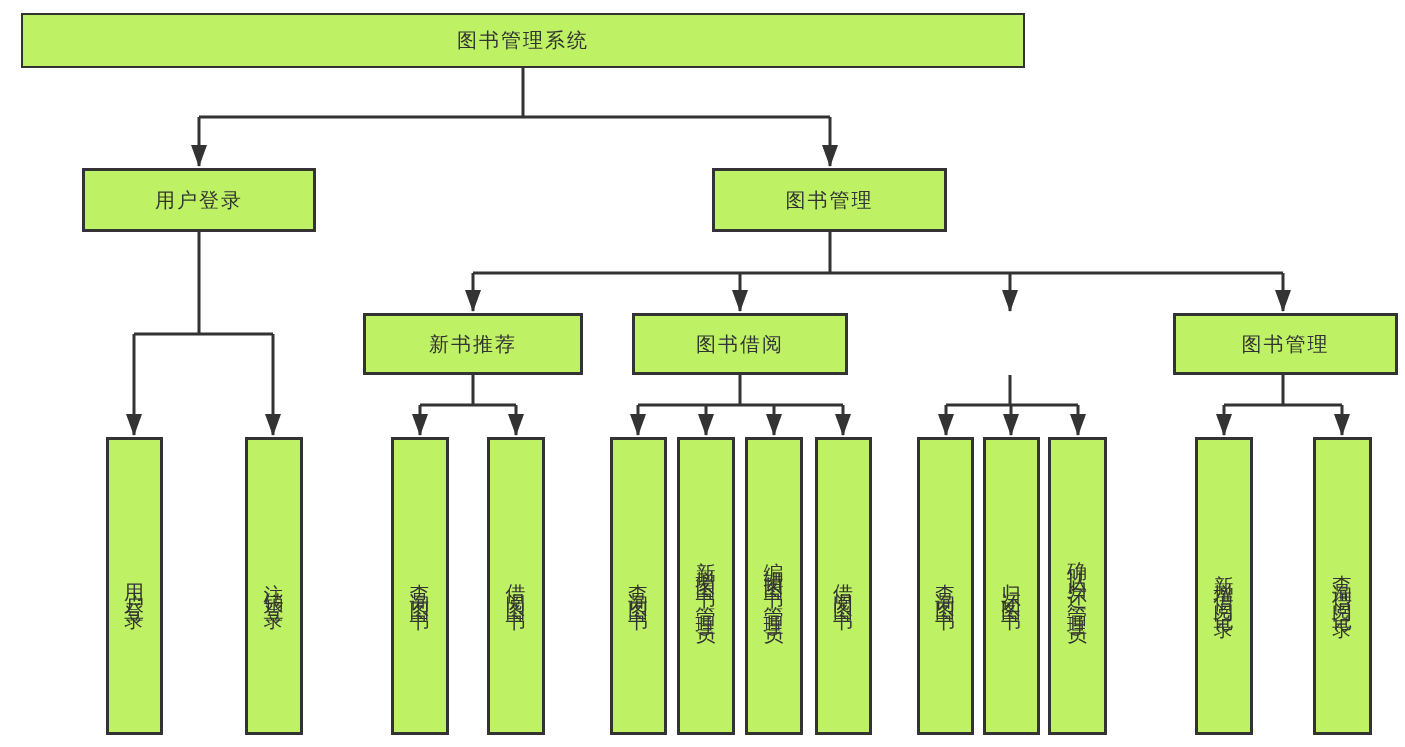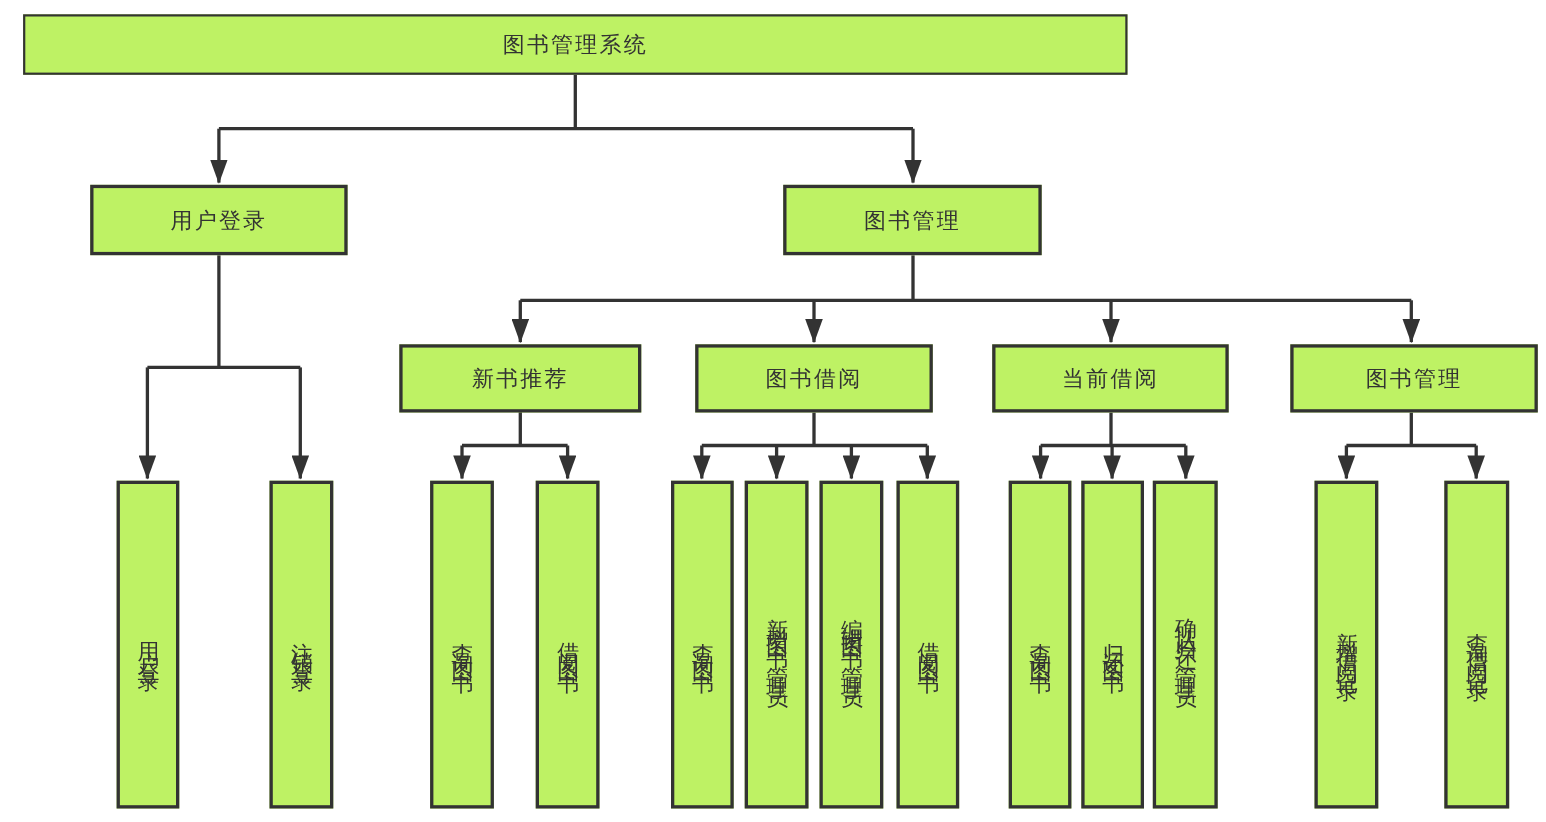--- a/index.html
+++ b/index.html
@@ -93,21 +93,20 @@
     </g>
   </svg>
 
   <div class="box root-box" style="left:21px;top:13px;width:1004px;height:55px;">图书管理系统</div>
 
   <div class="box" style="left:82px;top:168px;width:234px;height:64px;">用户登录</div>
   <div class="box" style="left:712px;top:168px;width:235px;height:64px;">图书管理</div>
 
   <div class="box" style="left:632px;top:313px;width:216px;height:62px;">图书借阅</div>
   <div class="box" style="left:363px;top:313px;width:220px;height:62px;">新书推荐</div>
-  <div class="box" style="left:902px;top:313px;width:215px;height:62px;">当前借阅</div>
   <div class="box" style="left:1173px;top:313px;width:225px;height:62px;">图书管理</div>
 
   <div class="box leaf" style="left:106px;top:437px;width:57px;height:298px;">用户登录</div>
   <div class="box leaf" style="left:245px;top:437px;width:58px;height:298px;">注销登录</div>
 
   <div class="box leaf" style="left:391px;top:437px;width:58px;height:298px;">查询图书</div>
   <div class="box leaf" style="left:487px;top:437px;width:58px;height:298px;">借阅图书</div>
 
   <div class="box leaf" style="left:610px;top:437px;width:57px;height:298px;">查询图书</div>
   <div class="box leaf" style="left:677px;top:437px;width:58px;height:298px;">新增图书（管理员）</div>

